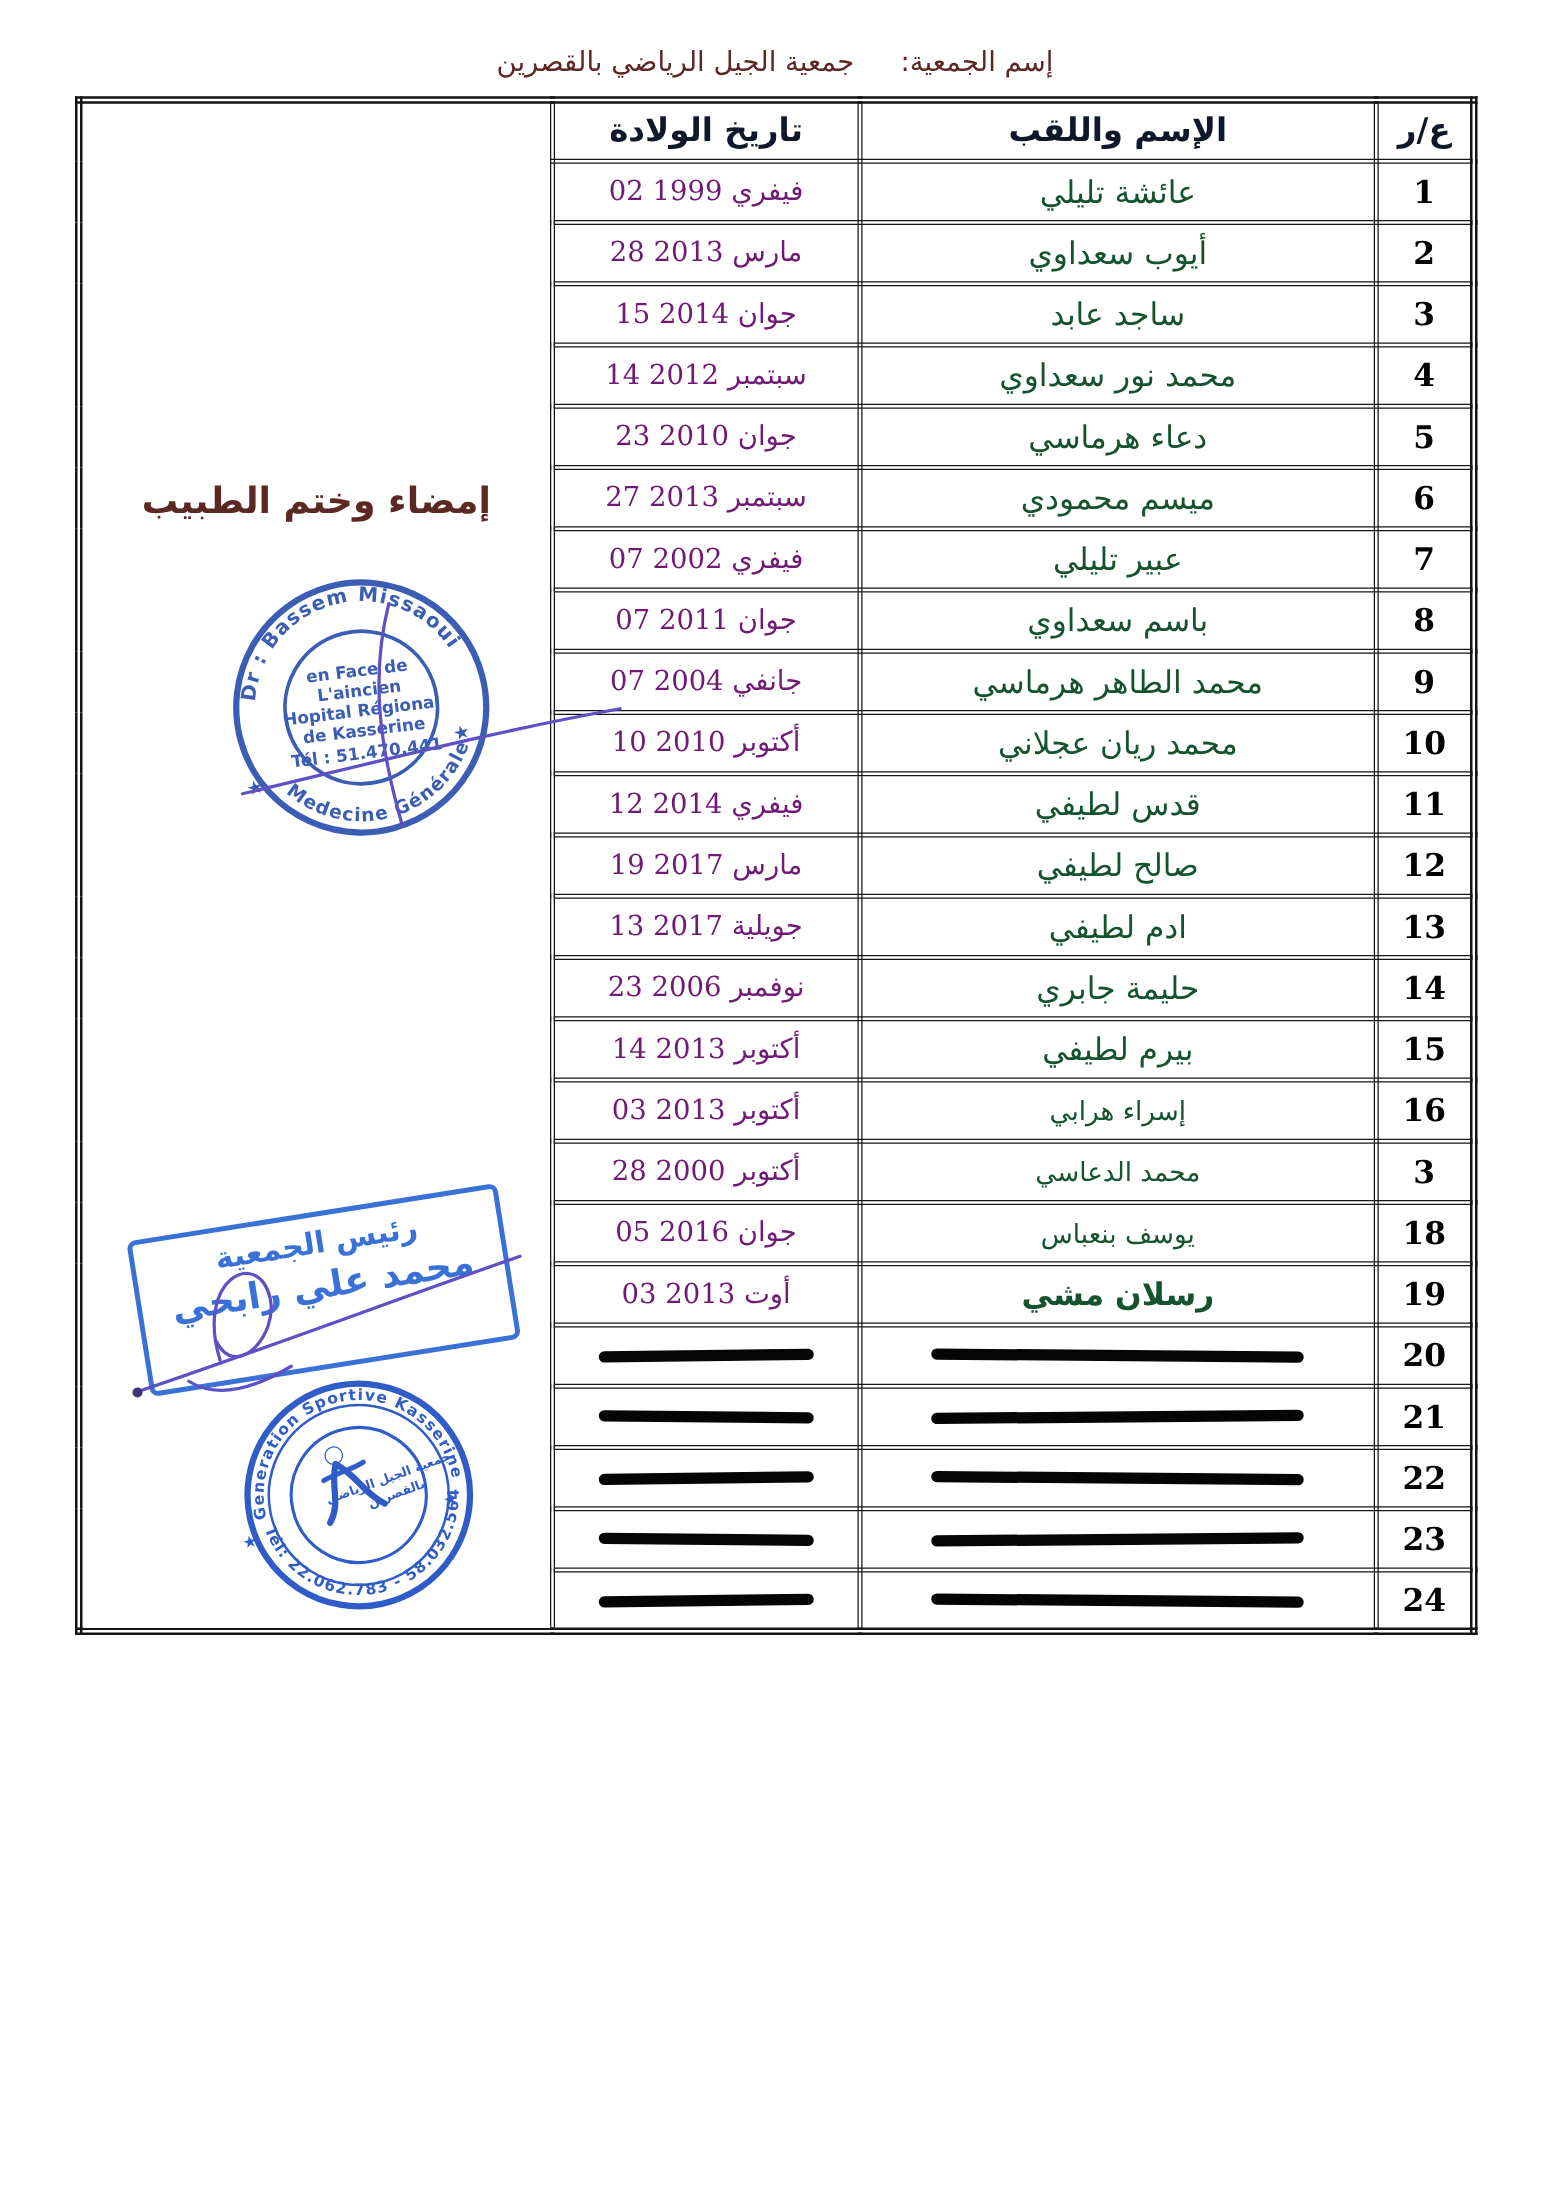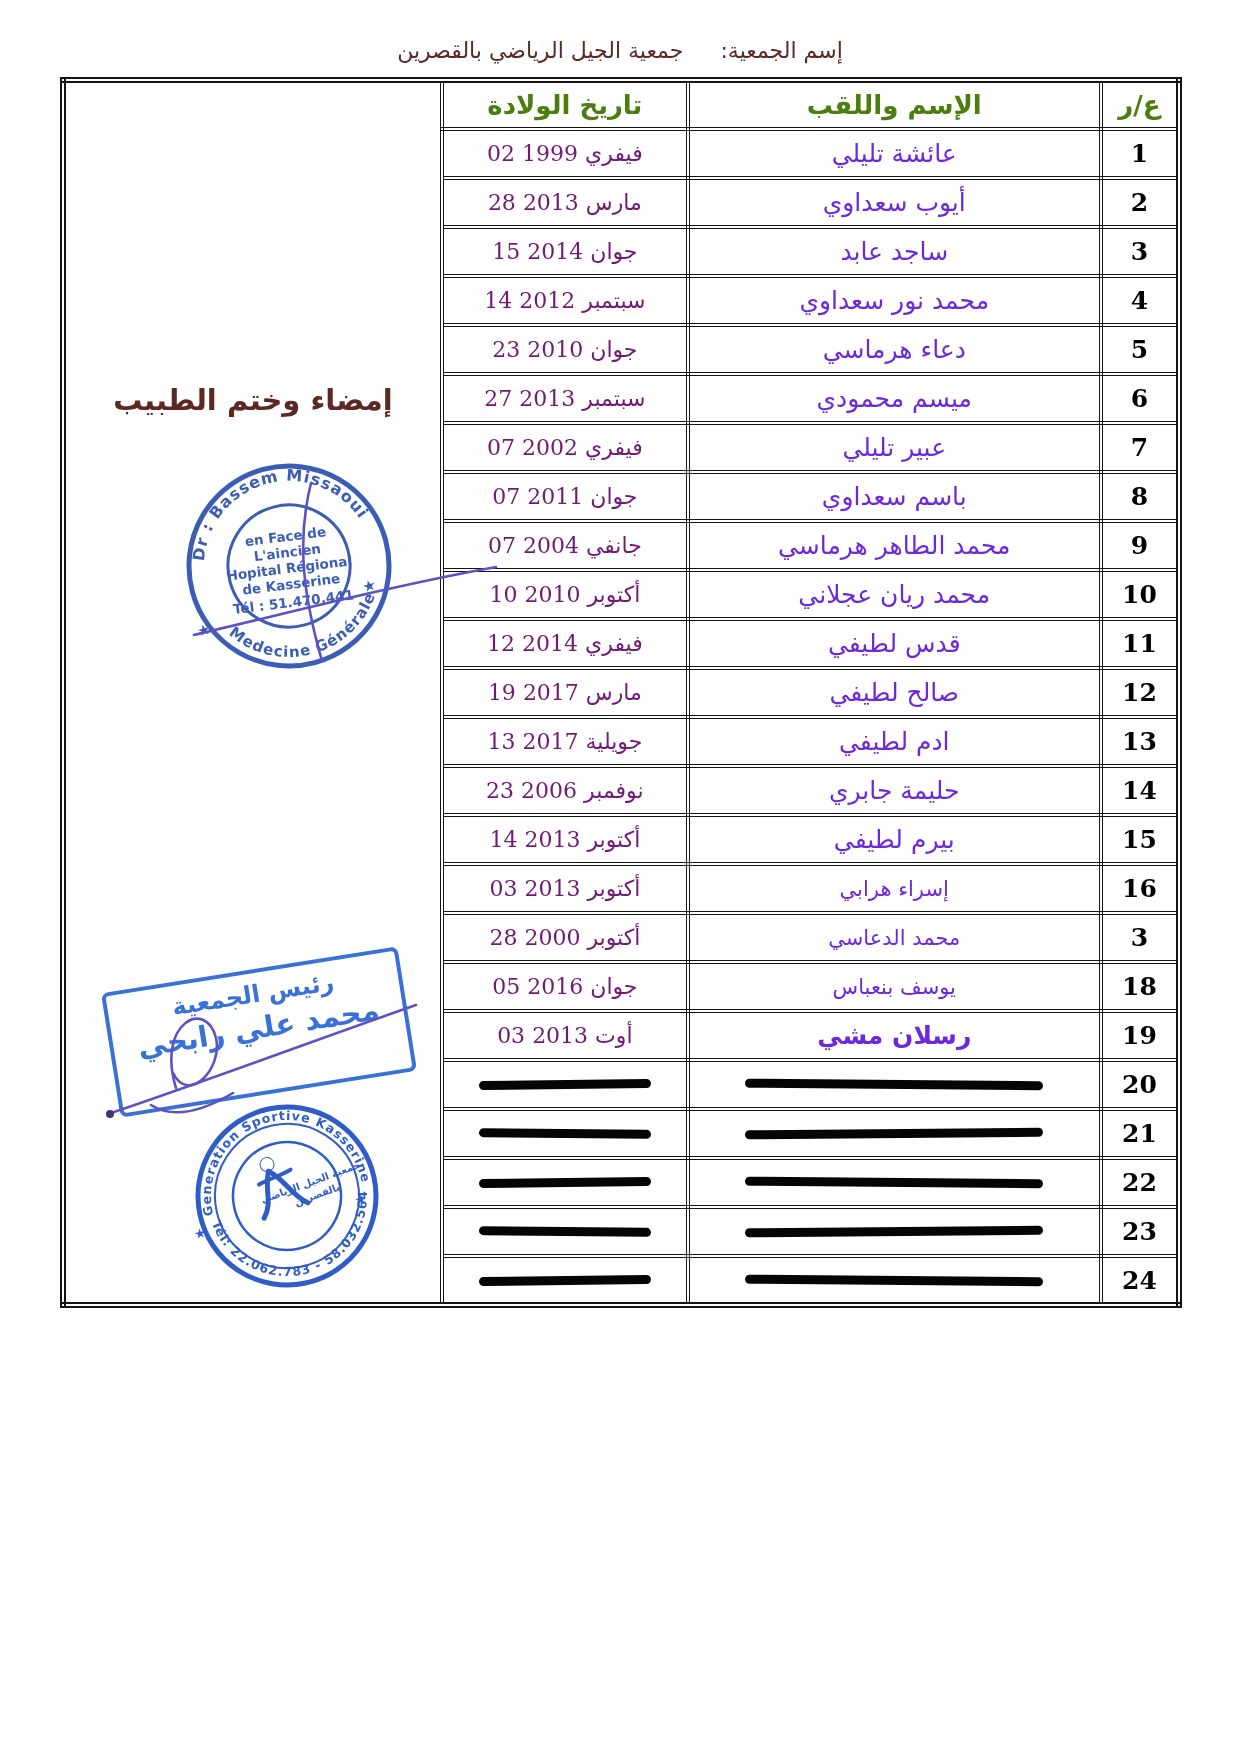--- a/index.html
+++ b/index.html
@@ -16,23 +16,23 @@
   .roster{
     border-collapse:collapse;table-layout:fixed;width:1122px;
     margin:14px 0 0 60px;direction:rtl;
   }
   .roster,{border:6px double #141414;}
   .roster{border:6px double #141414;}
   .roster th,.roster td{border:4px double #141414;padding:0;vertical-align:middle;text-align:center;}
   .w-num{width:78px}.w-name{width:412px}.w-date{width:245px}.w-sig{width:378px}
   .header-row{height:64px;}
   .roster tbody tr{height:49px;}
-  .roster th{font-size:26px;font-weight:700;color:#4d7c0f;}
+  .roster th{font-size:26px;font-weight:700;color:#0f172a;}
   .c-num{font-family:"DejaVu Serif","DejaVu Sans",serif;font-size:25px;font-weight:700;color:#000;margin-top:36px;}
-  .c-name{font-size:25px;color:#6d28d9;}
+  .c-name{font-size:25px;color:#14532d;}
   .c-name.small{font-size:21px;}
   .c-name.bold{font-weight:700;margin-left:15px;}
   .c-date{direction:ltr;font-family:"DejaVu Serif","DejaVu Sans",serif;font-size:22px;color:#701a75;}
   
   .dash{background:#050505;height:9px;border-radius:5px;margin:0 auto;}
   .dash-name{width:298px;transform:rotate(-.5deg);}
   .dash-date{width:172px;transform:rotate(.6deg);}
   tr:nth-child(odd) .dash-name{transform:rotate(.5deg);}
   tr:nth-child(odd) .dash-date{transform:rotate(-.7deg);}
   

